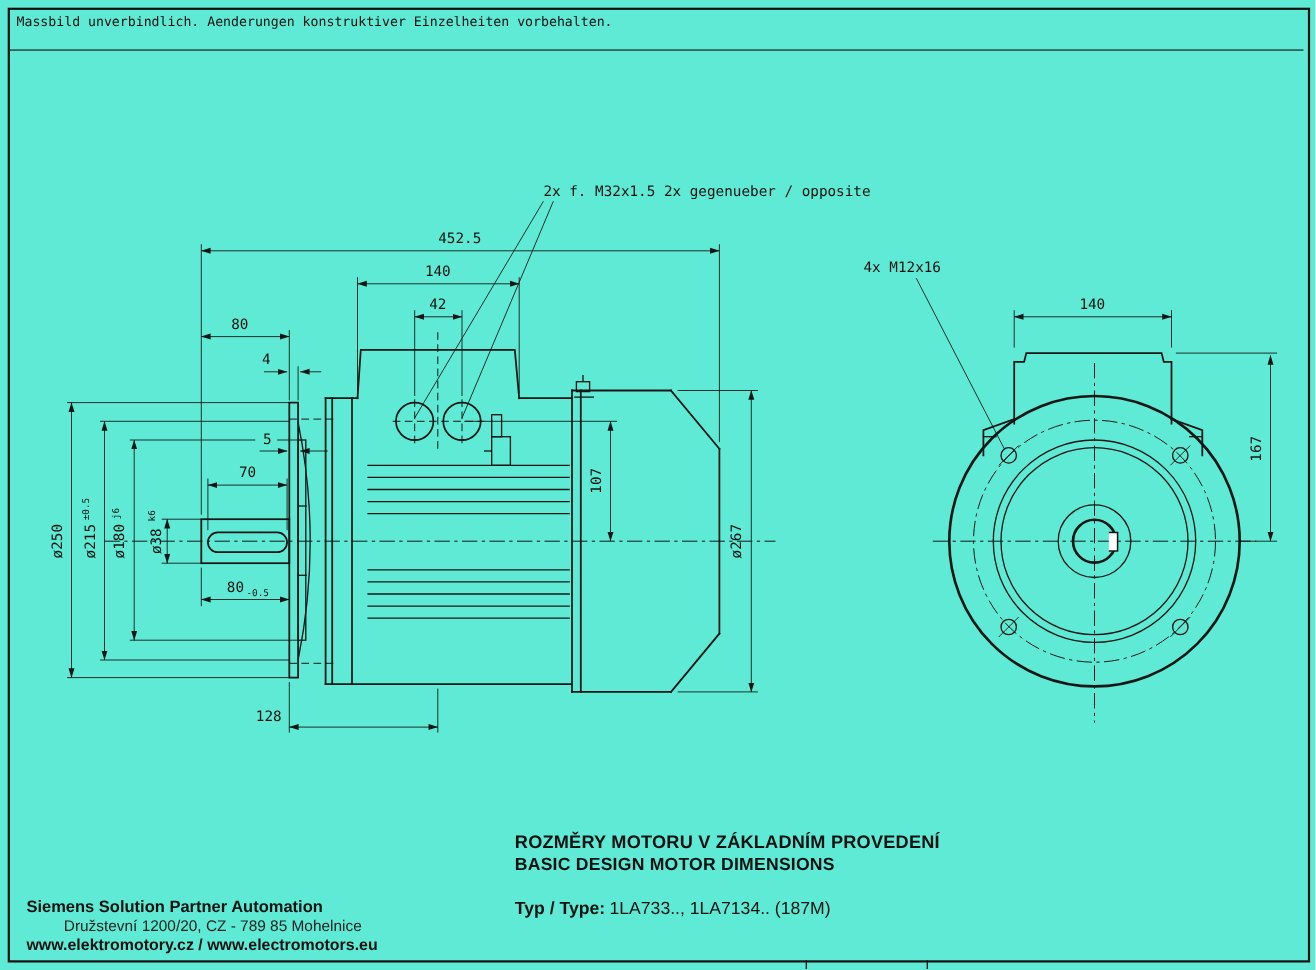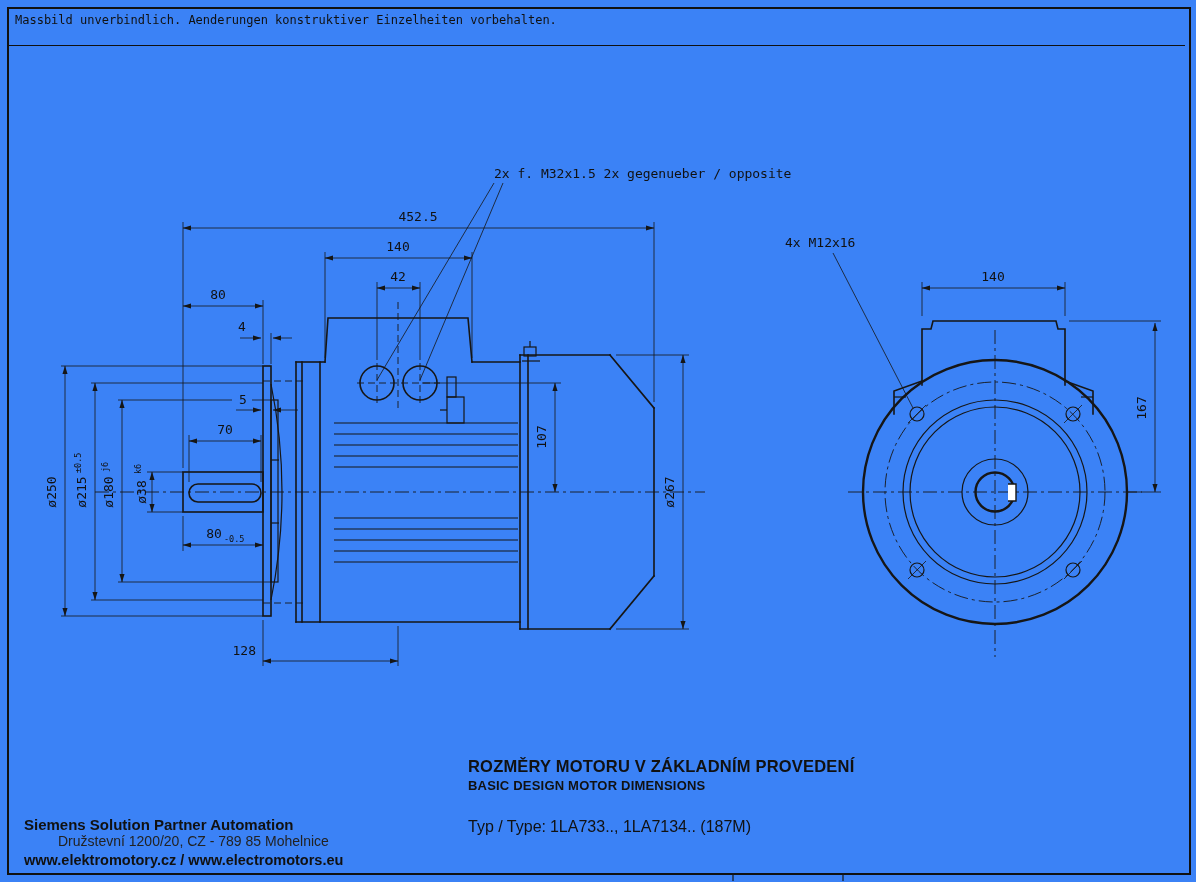--- a/index.html
+++ b/index.html
@@ -1,39 +1,39 @@
 <!DOCTYPE html>
 <html><head>
 <meta charset="utf-8">
 <style>
   html,body{margin:0;padding:0;background:#fff;}
-  .page{position:relative;width:1196px;height:882px;background:#3b82f6;font-family:"Liberation Sans",sans-serif;overflow:hidden;}
+  .page{position:relative;width:1196px;height:882px;background:#5eead4;font-family:"Liberation Sans",sans-serif;overflow:hidden;}
   .border{position:absolute;left:7px;top:7px;width:1180px;height:864px;border:2px solid #111;}
   .disclaimer{position:absolute;left:9px;top:9px;width:1176px;height:37px;border-bottom:1.5px solid #111;
     font-family:"DejaVu Sans Mono",monospace;font-size:12px;color:#111;line-height:16px;padding:3px 0 0 6px;box-sizing:border-box;}
   svg.drawing{position:absolute;left:0;top:0;}
   
   .o{stroke:#161616;stroke-width:1.6;fill:none;stroke-linecap:square;}
   .o2{stroke:#161616;stroke-width:1.2;fill:none;}
   .ob{stroke:#161616;stroke-width:2.4;fill:none;}
   .t{stroke:#161616;stroke-width:0.8;fill:none;}
   .cl{stroke:#161616;stroke-width:0.9;fill:none;stroke-dasharray:14 4 3 4;}
   .dash{stroke:#161616;stroke-width:0.9;fill:none;stroke-dasharray:7 4;}
   .dt{font:13px "DejaVu Sans Mono",monospace;fill:#111;}
   .dts{font:8.5px "DejaVu Sans Mono",monospace;fill:#111;}
   
   .ft{position:absolute;color:#111;white-space:nowrap;}
   .partner{left:24px;top:816px;font-size:15px;font-weight:bold;text-align:center;}
   .address{left:24px;top:833px;font-size:14px;color:#222;margin-left:34px;}
   .web{left:24px;top:852px;font-size:14.5px;font-weight:bold;}
   .title1{left:468px;top:757px;font-size:16.5px;font-weight:bold;letter-spacing:.2px;}
-  .title2{left:468px;top:778px;font-size:13px;font-weight:bold;letter-spacing:.2px;}
+  .title2{left:468px;top:778px;font-size:16px;font-weight:bold;letter-spacing:.2px;}
   .typ{left:468px;top:818px;font-size:16px;}
   .tvar{left:468px;top:841px;font-size:16px;}
-  .typ .b,.tvar .b{font-weight:normal;margin-right:4px;}
+  .typ .b,.tvar .b{font-weight:bold;margin-right:4px;}
   .logo{position:absolute;left:20px;top:754px;}
 </style>
 </head>
 <body>
 
 <div class="page">
   <div class="border"></div>
 
   <div class="disclaimer">
     <div>Massbild unverbindlich. Aenderungen konstruktiver Einzelheiten vorbehalten.</div>

